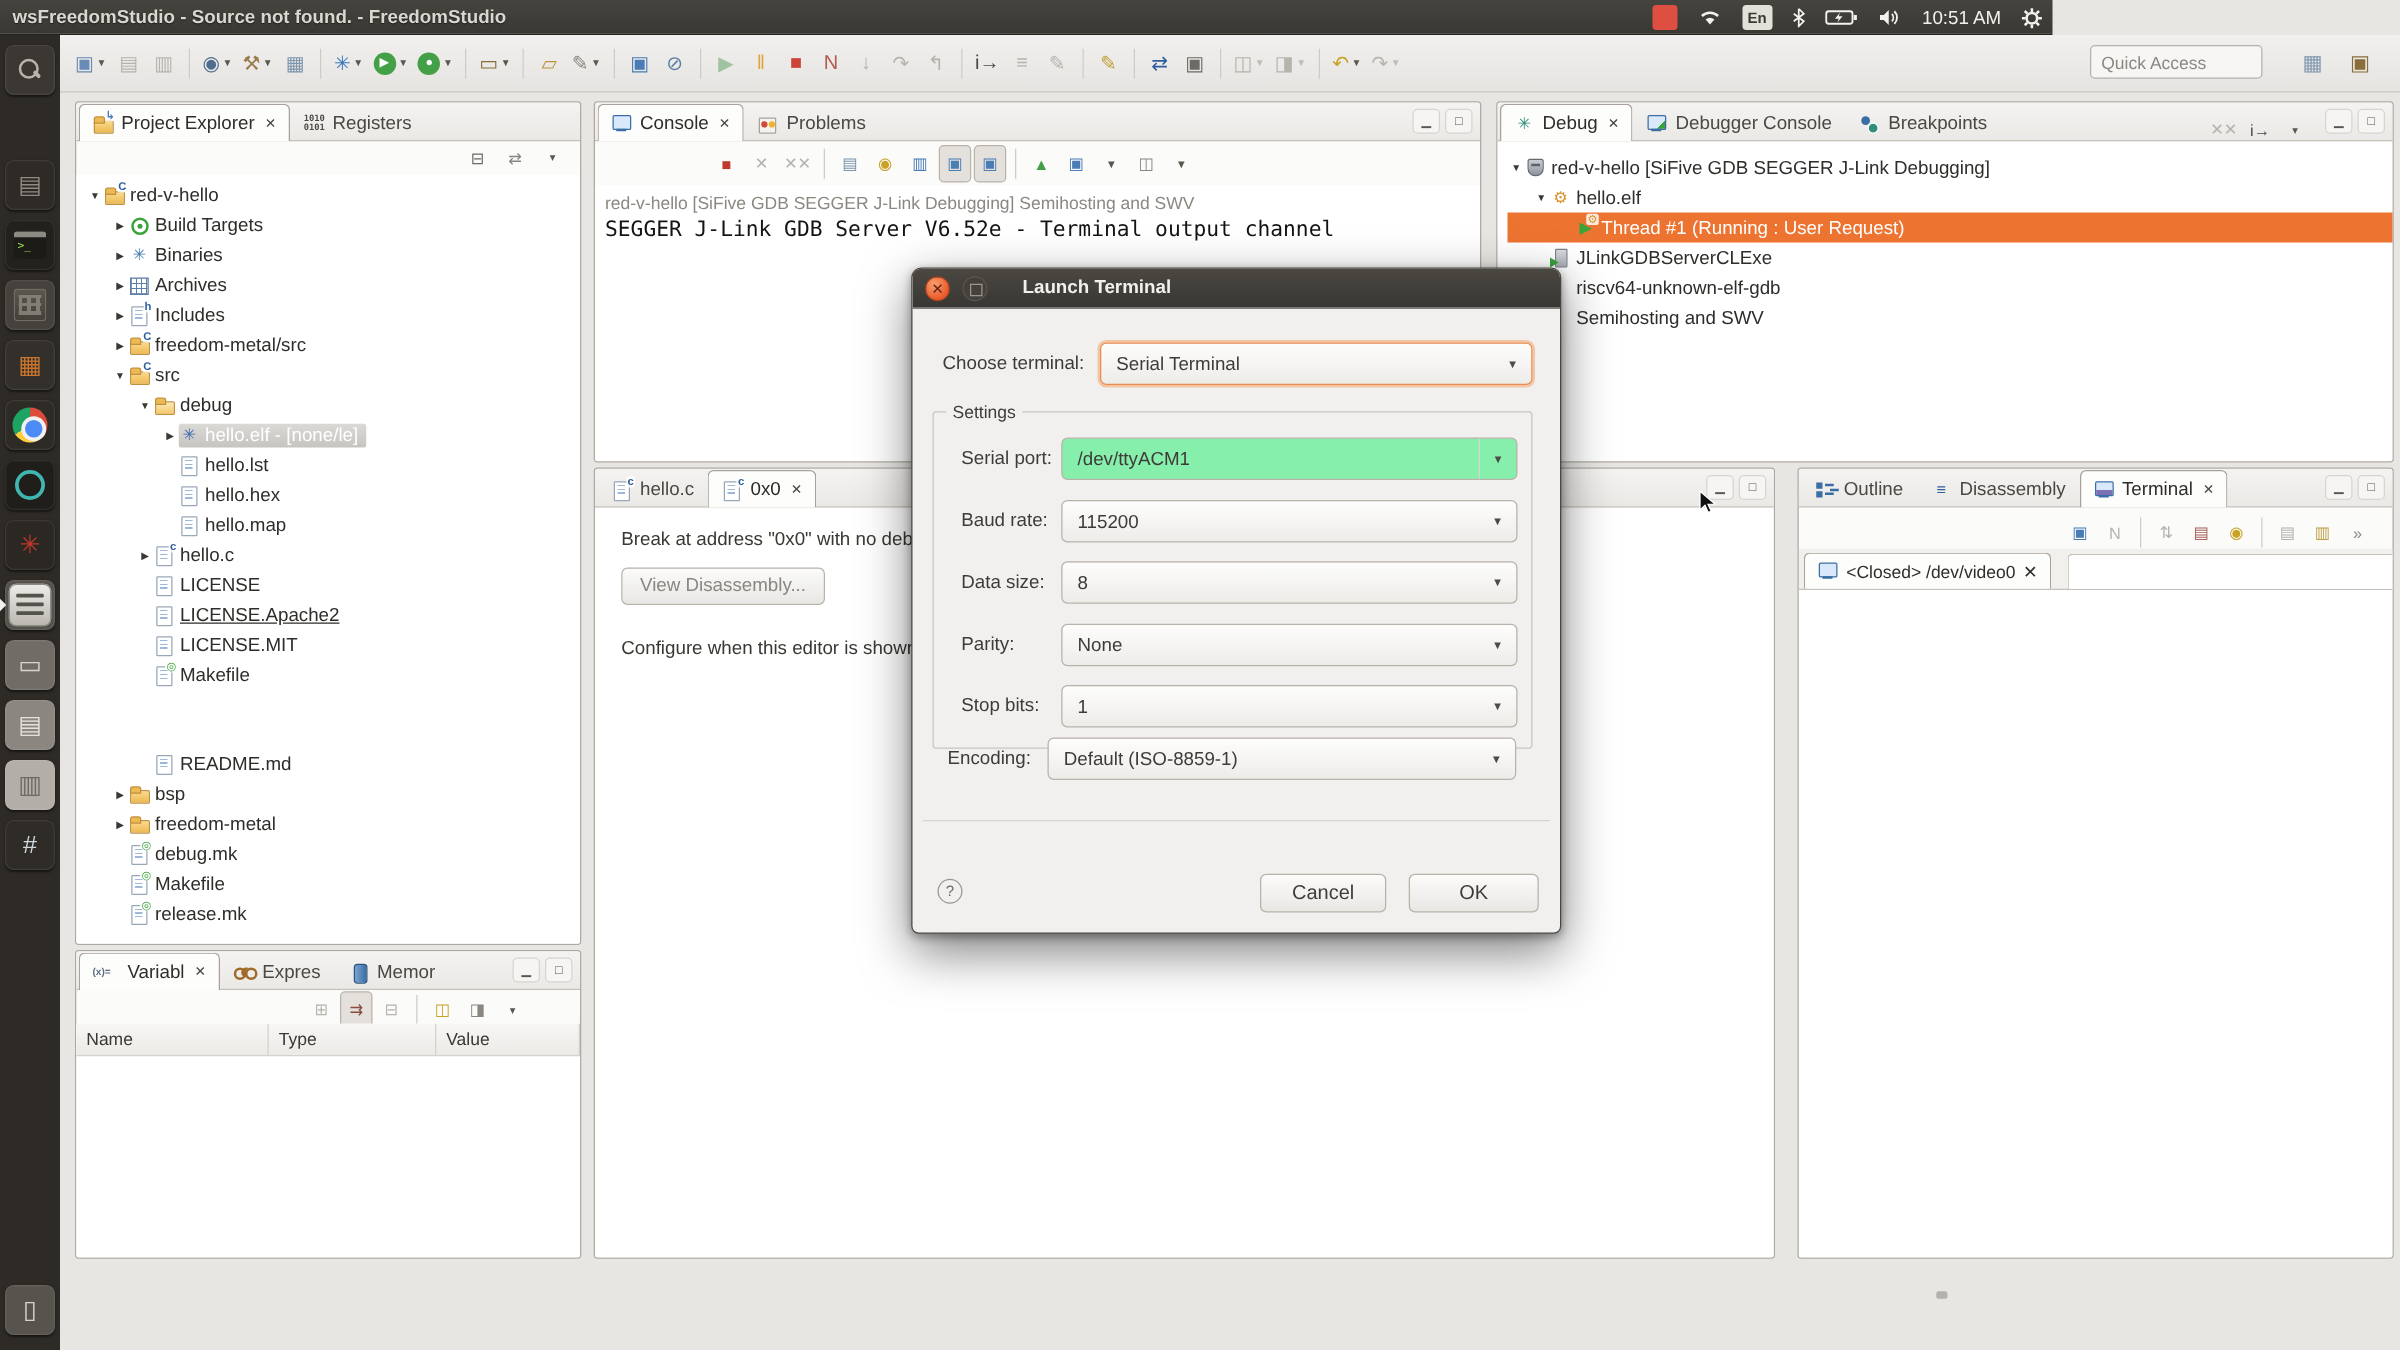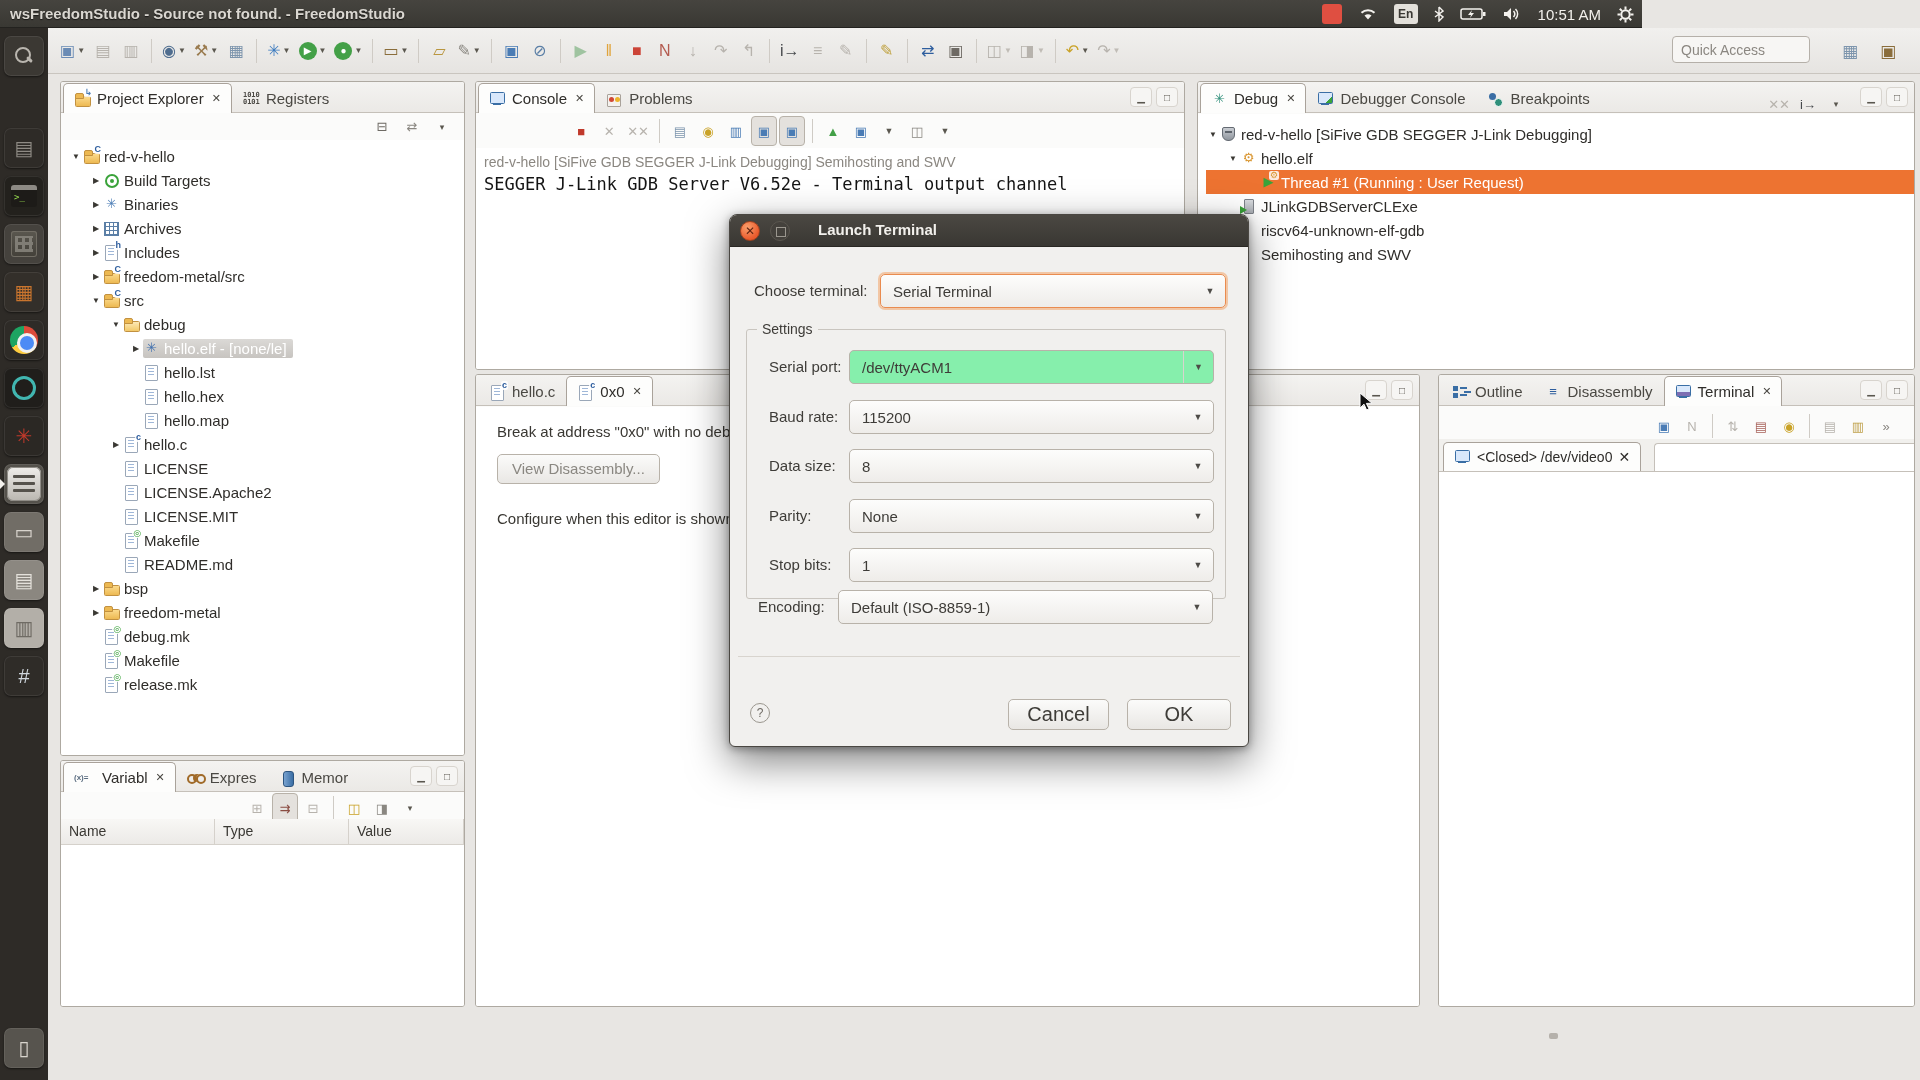--- a/index.html
+++ b/index.html
@@ -207,21 +207,21 @@
   .combo .cbtn { position:absolute; right:0; top:0; bottom:0; width:30px; display:flex; align-items:center;
     justify-content:center; font-size:9px; color:#4d4b47; }
   .combo.editable { background:#86efac; }
   .combo.editable .cbtn { border-left:1px solid #d8d4ce; }
   .combo.focused { border-color:#e98b4f; box-shadow:0 0 0 2px rgba(243,146,74,.45); }
   #dlg-group { position:absolute; left:16px; top:114px; width:480px; height:270px;
     border:1px solid #c9c5bf; border-radius:3px; }
   #dlg-group-label { position:absolute; left:10px; top:-9px; background:#f1f0ee; padding:0 5px; font-size:14px; color:#3e3c38; }
   #dlg-sep { position:absolute; left:8px; right:8px; top:441px; height:1px; background:#d8d4ce; }
   .dlg-btn { position:absolute; height:31px; background:linear-gradient(#fbfbfa,#e9e7e4);
-    border:1px solid #b8b2a9; border-radius:5px; font-size:20px; color:#3e3c38;
+    border:1px solid #b8b2a9; border-radius:5px; font-size:16px; color:#3e3c38;
     display:flex; align-items:center; justify-content:center; }
   #dlg-help { position:absolute; left:20px; top:488px; width:20px; height:20px; border-radius:50%;
     border:1px solid #9b978f; color:#6e6a64; font-size:12px; display:flex; align-items:center; justify-content:center; }
 
   
   #cursor { position:absolute; left:1358px; top:392px; z-index:60; }
   .dotgrip { position:absolute; left:1549px; top:1033px; width:9px; height:6px; background:#b5b1ab; border-radius:2px; }
 </style>
 </head>
 <body>
@@ -567,21 +567,21 @@
           </span>
           <span class="tlabel">hello.c</span>
         </div>
         <div class="trow" style="padding-left: 40px;">
           <span class="arr"></span>
           <span class="ticon">
             <span class="tic icd"></span>
           </span>
           <span class="tlabel">LICENSE</span>
         </div>
-        <div class="trow" style="padding-left: 40px;">
+        <div class="trow" style="padding-left: 40px; text-decoration: underline;">
           <span class="arr"></span>
           <span class="ticon">
             <span class="tic icd"></span>
           </span>
           <span class="tlabel">LICENSE.Apache2</span>
         </div>
         <div class="trow" style="padding-left: 40px;">
           <span class="arr"></span>
           <span class="ticon">
             <span class="tic icd"></span>
@@ -590,21 +590,21 @@
         </div>
         <div class="trow" style="padding-left: 40px;">
           <span class="arr"></span>
           <span class="ticon">
             <span class="tic icd">
               <i class="bdg" style="color: rgb(58, 163, 58); font-style: normal;">◎</i>
             </span>
           </span>
           <span class="tlabel">Makefile</span>
         </div>
-        <div class="trow" style="padding-left: 40px;">
+        <div class="trow" style="padding-left: 40px; margin-top: 47px;">
           <span class="arr"></span>
           <span class="ticon">
             <span class="tic icd"></span>
           </span>
           <span class="tlabel">README.md</span>
         </div>
         <div class="trow" style="padding-left: 20px;">
           <span class="arr">▶</span>
           <span class="ticon">
             <span class="tic icf"></span>

